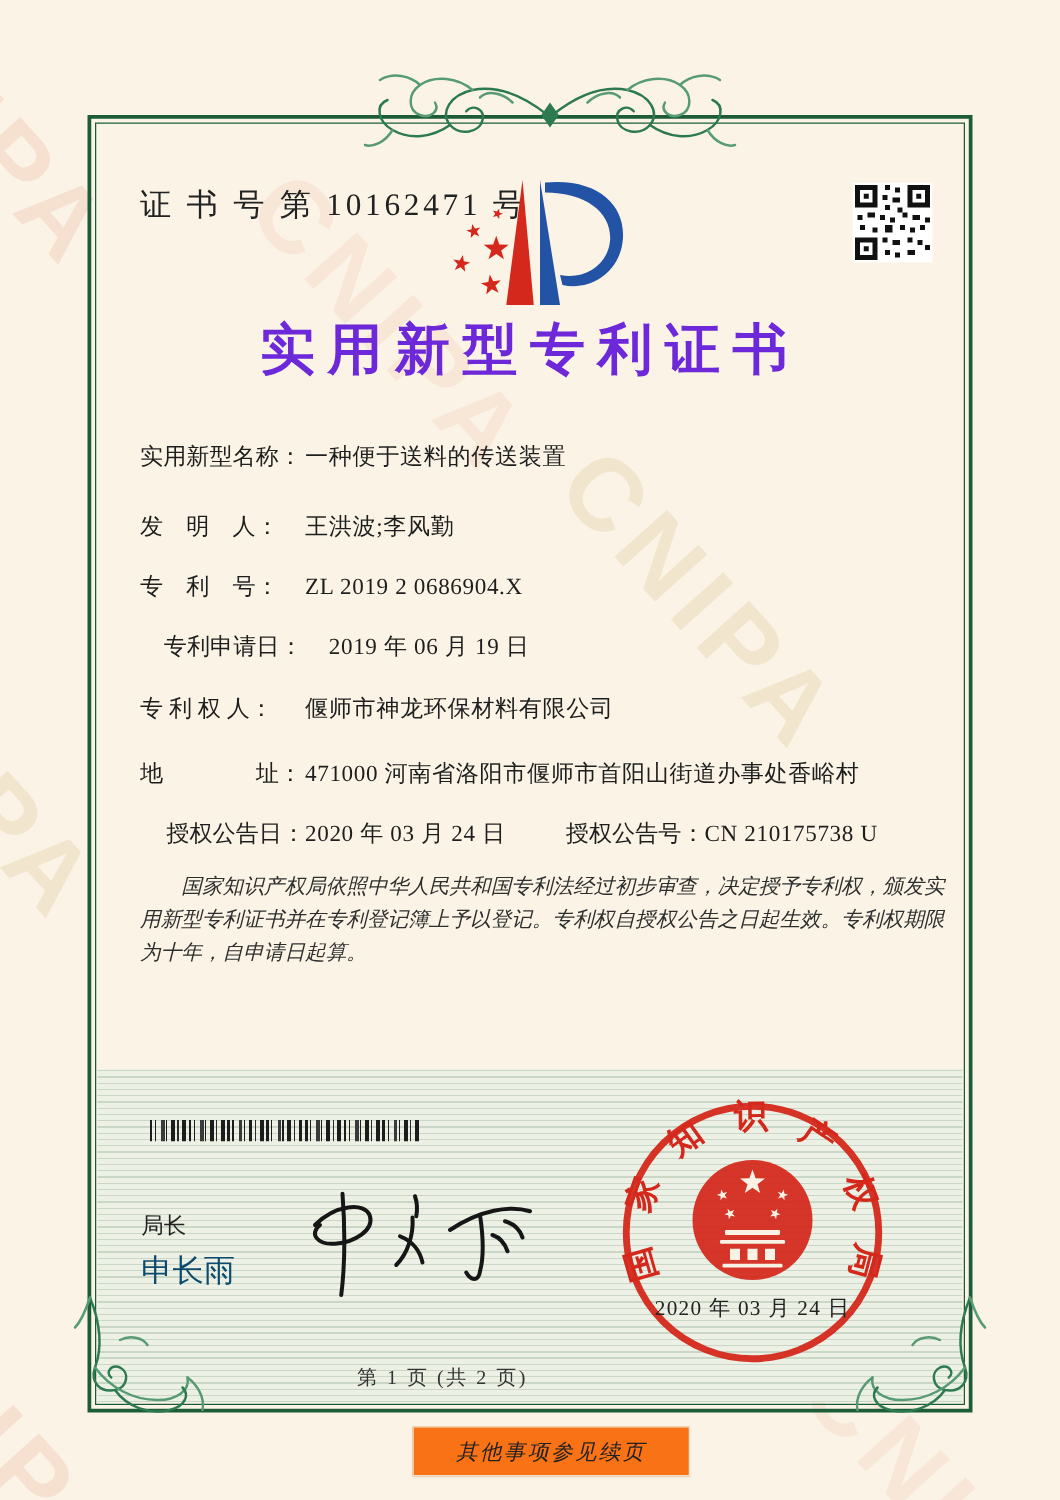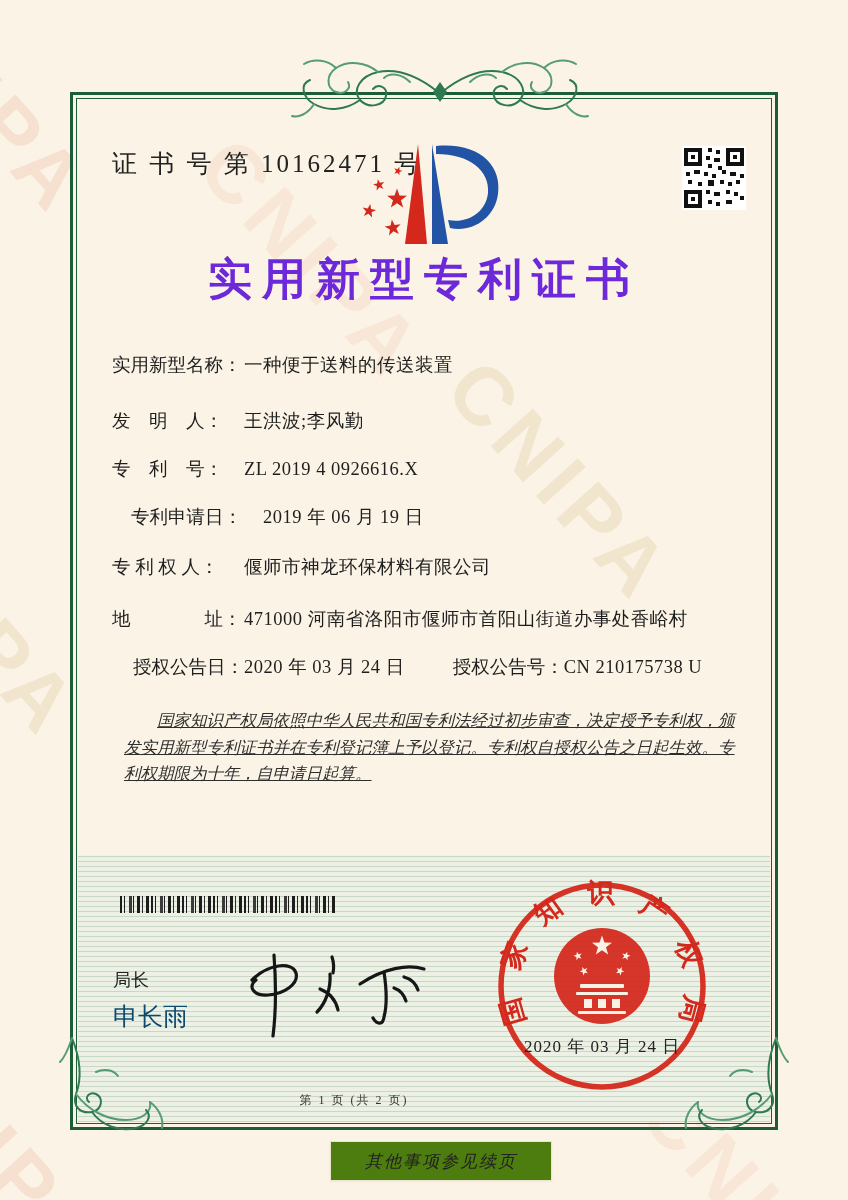--- a/index.html
+++ b/index.html
@@ -44,27 +44,27 @@
   }
   .field-row{position:absolute;left:112px;font-size:18.5px;white-space:nowrap;color:#1e1e1e;}
   .field-label{display:inline-block;min-width:132px;}
   .field-value{letter-spacing:0.5px;}
   .pair2{margin-left:48px;}
   .body-text{
     position:absolute;left:112px;top:696px;width:650px;
     font-size:16.5px;line-height:26.5px;color:#2e2e2e;
     font-style:italic;
   }
-  .body-text p{margin:12px;text-indent:2em;text-decoration:underline;}
+  .body-text p{margin:0;text-indent:2em;}
   .sig-title{position:absolute;left:113px;top:968px;font-size:18px;font-family:"Liberation Sans","DejaVu Sans",sans-serif;color:#222;}
   .sig-name{position:absolute;left:113px;top:1000px;font-size:25px;font-family:Liberation Mono, monospace;color:#0c4a6e;}
-  .page-info{position:absolute;left:0;top:1092px;width:708px;text-align:center;font-size:12px;letter-spacing:2px;color:#333;}
+  .page-info{position:absolute;left:0;top:1092px;width:708px;text-align:center;font-size:16px;letter-spacing:2px;color:#333;}
   .footer-note{
     position:absolute;left:330px;top:1141px;width:220px;height:38px;
-    background:#4d7c0f;border:1px solid #ece3d0;box-shadow:0 1px 2px rgba(0,0,0,0.05);
+    background:#f97316;border:1px solid #ece3d0;box-shadow:0 1px 2px rgba(0,0,0,0.05);
     display:flex;align-items:center;justify-content:center;
     font-size:17px;font-style:italic;letter-spacing:2px;color:#222;
   }
   .barcode{
     position:absolute;left:120px;top:896px;width:216px;height:17px;
     background-image:repeating-linear-gradient(90deg,
       #1c1c1c 0 2px, transparent 2px 4px,
       #1c1c1c 4px 5px, transparent 5px 9px,
       #3a3a3a 9px 12px, transparent 12px 13px,
       #1c1c1c 13px 14px, transparent 14px 17px,
@@ -190,21 +190,21 @@
 
 <div class="title">实用新型专利证书</div>
 
 <div class="field-row" style="top:352px;">
   <span class="field-label">实用新型名称：</span><span class="field-value">一种便于送料的传送装置</span>
 </div>
 <div class="field-row" style="top:408px;">
   <span class="field-label">发　明　人：</span><span class="field-value">王洪波;李风勤</span>
 </div>
 <div class="field-row" style="top:456px;">
-  <span class="field-label">专　利　号：</span><span class="field-value">ZL 2019 4 0926616.X</span>
+  <span class="field-label">专　利　号：</span><span class="field-value">ZL 2019 2 0686904.X</span>
 </div>
 <div class="field-row" style="top:504px;margin-left:19px;">
   <span class="field-label">专利申请日：</span><span class="field-value">2019 年 06 月 19 日</span>
 </div>
 <div class="field-row" style="top:554px;">
   <span class="field-label">专 利 权 人：</span><span class="field-value">偃师市神龙环保材料有限公司</span>
 </div>
 <div class="field-row" style="top:606px;">
   <span class="field-label">地　　　　址：</span><span class="field-value">471000 河南省洛阳市偃师市首阳山街道办事处香峪村</span>
 </div>

